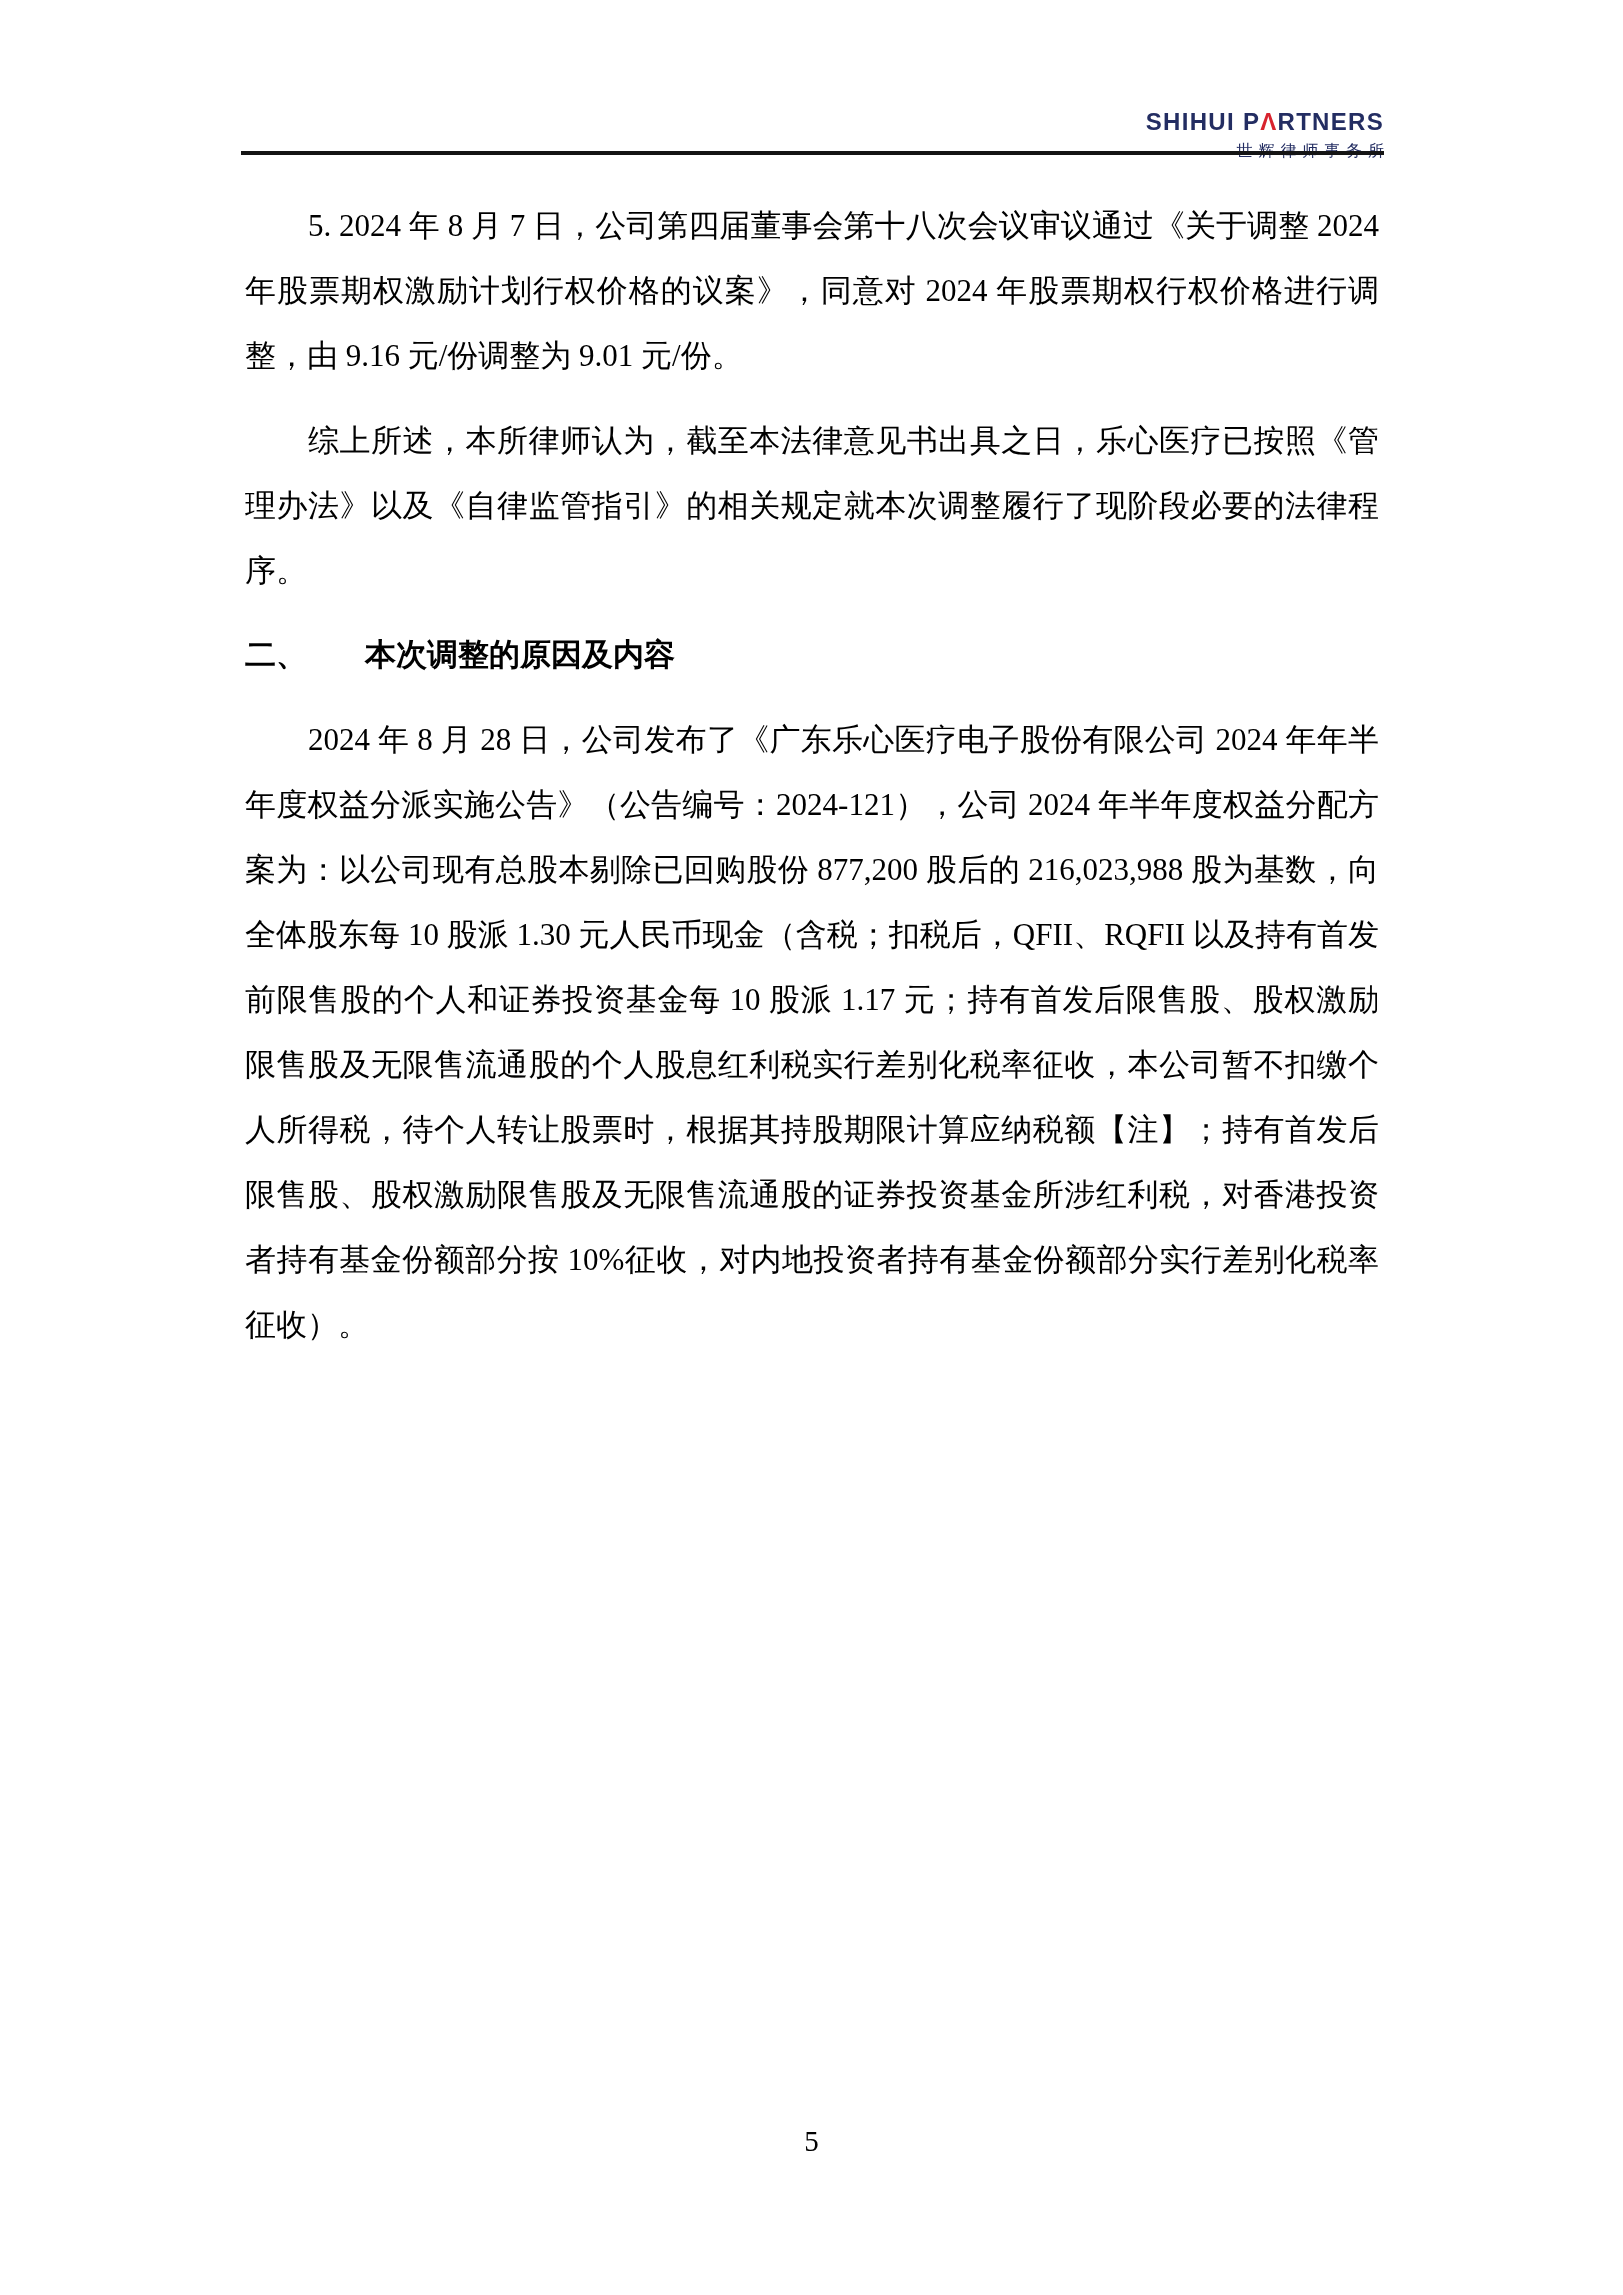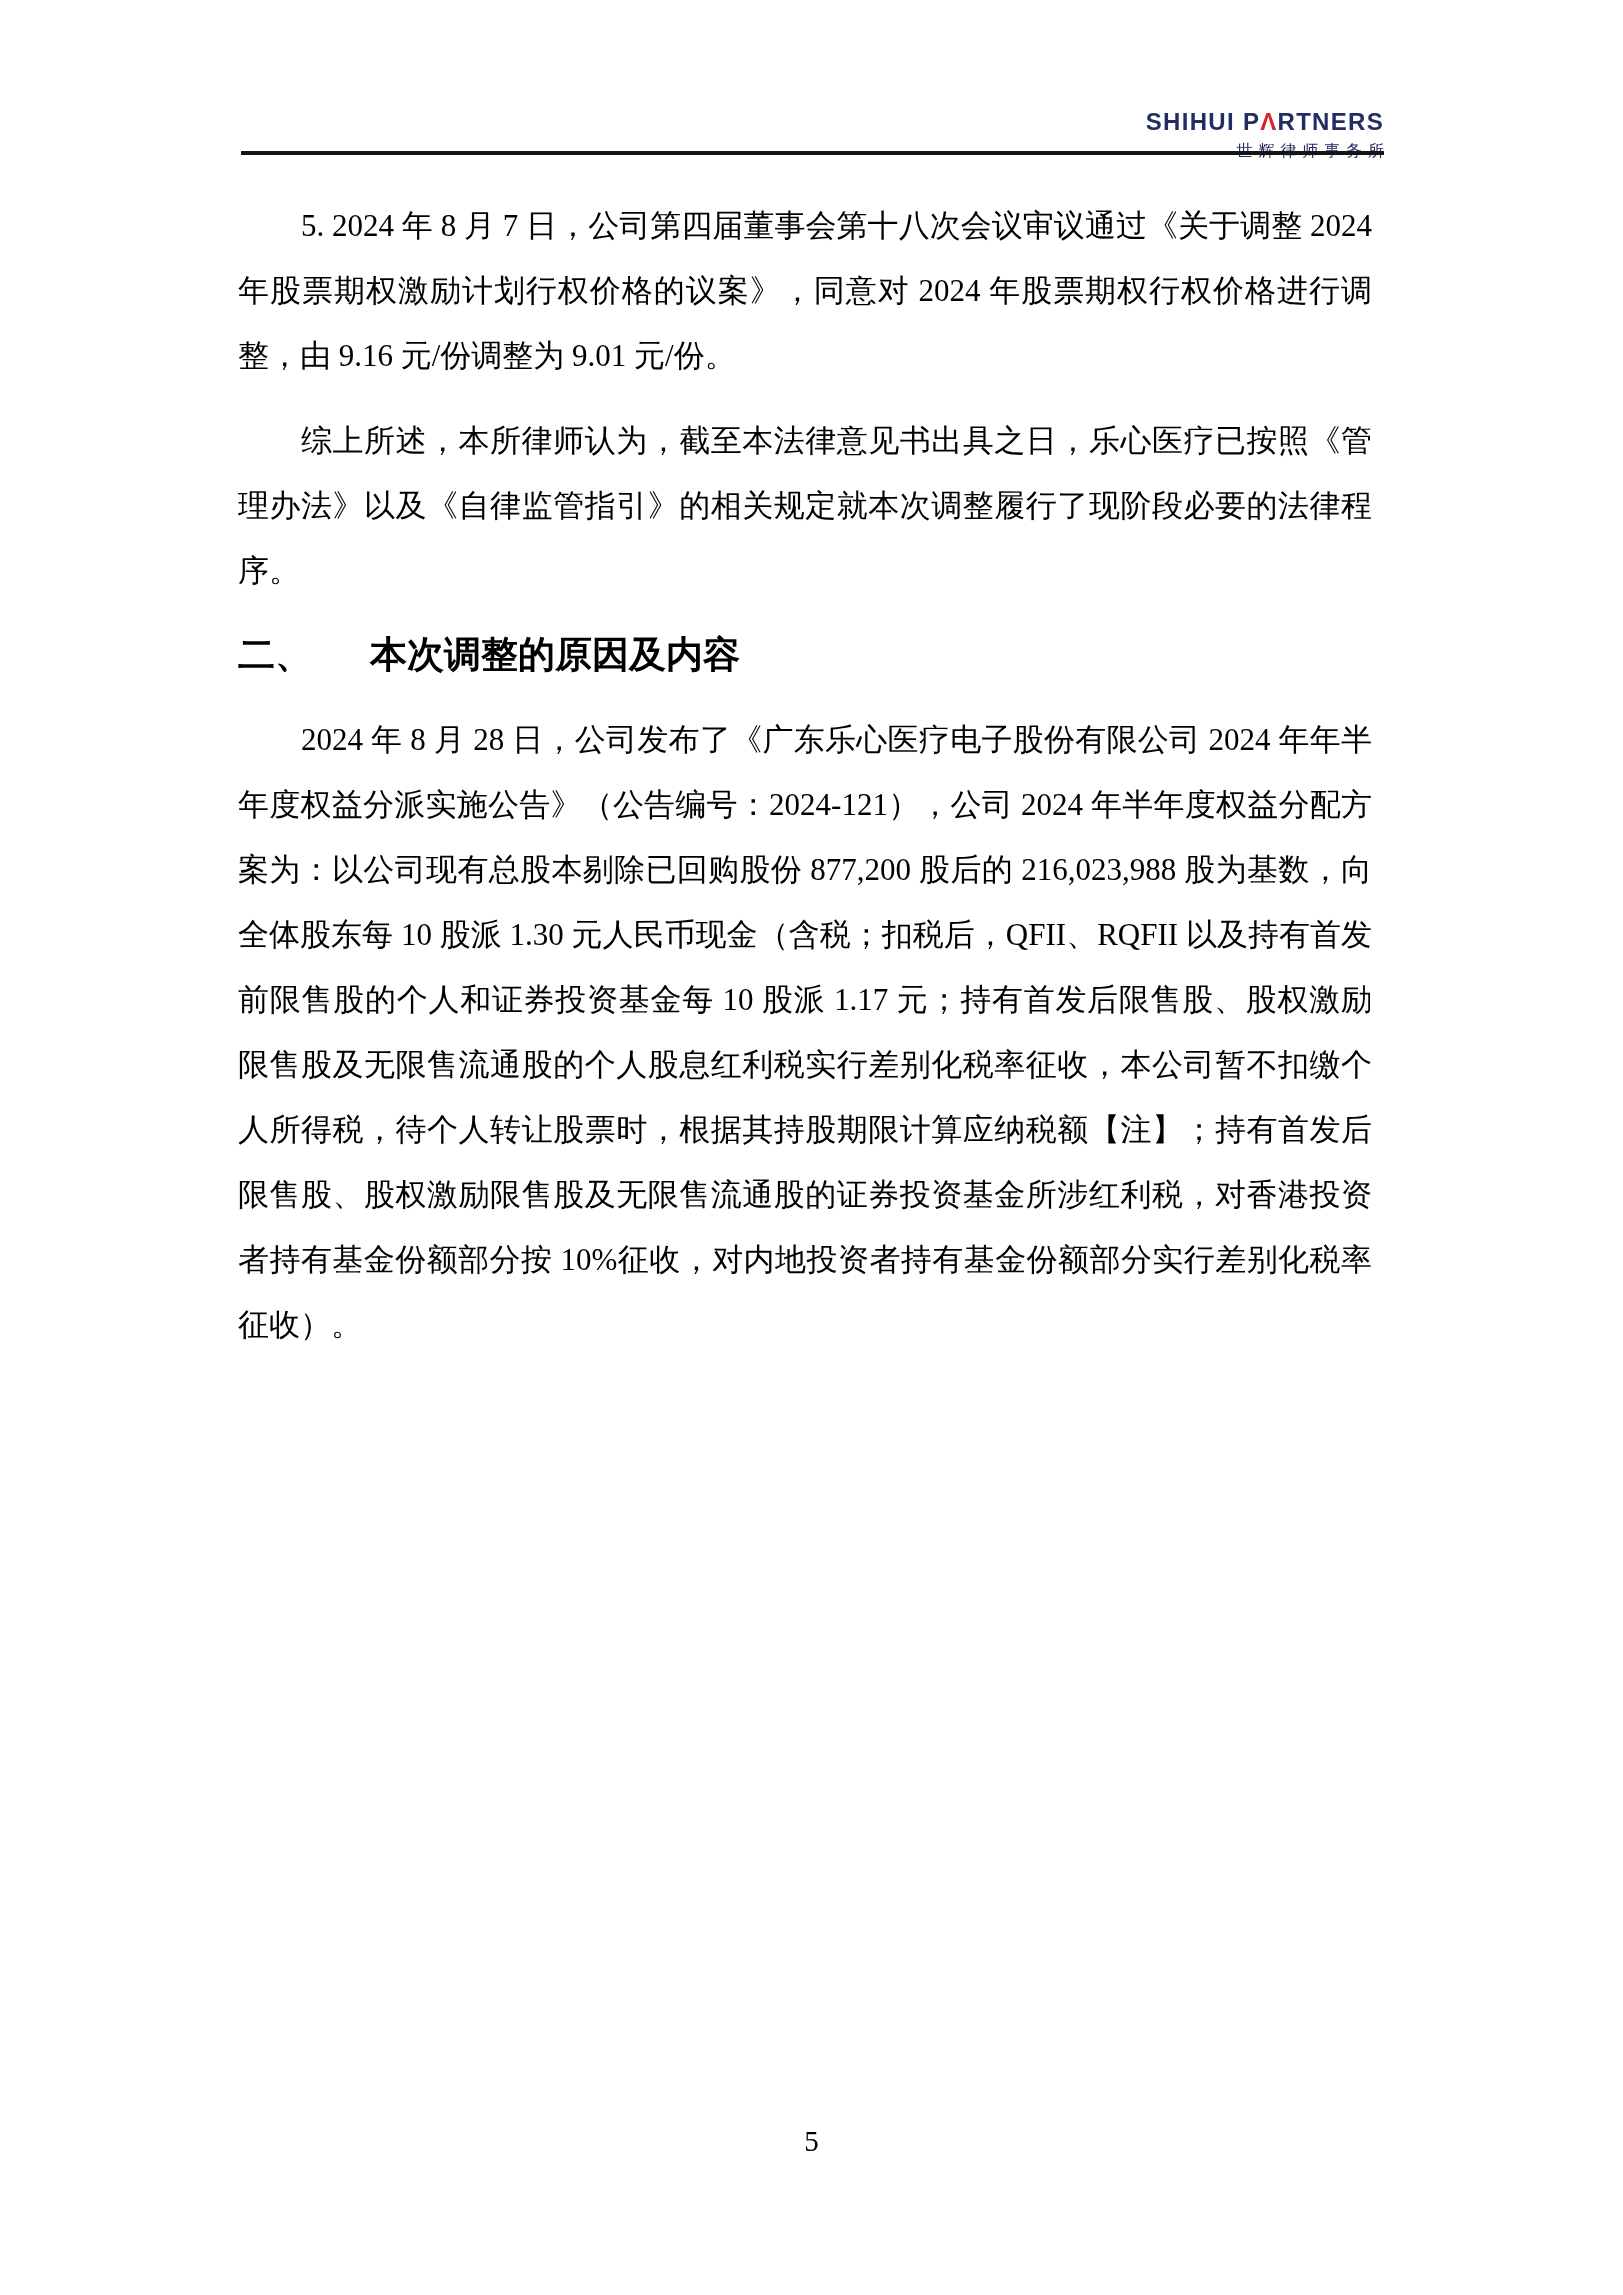--- a/index.html
+++ b/index.html
@@ -50,37 +50,37 @@
     left: 241px;
     right: 239px;
     top: 151px;
     height: 3.9px;
     background: var(--rule-color, #141414);
   }
 
   
   .content {
     position: absolute;
-    left: 238px;
+    left: 245px;
     width: 1134px;
     top: 193px;
     font-size: 31px;
     line-height: 65px;
     text-align: justify;
     text-align-last: left;
   }
   .para {
     margin: 0 0 19.6px 0;
     text-indent: 63px;
   }
   .para:last-child {
     margin-bottom: 0;
   }
   .heading {
-    font-size: 37px;
+    font-size: 31px;
     font-weight: bold;
     line-height: 65px;
     margin: 0 0 19.6px 0;
     text-indent: 0;
   }
   .heading-title {
     margin-left: 58px;
   }
 
   

